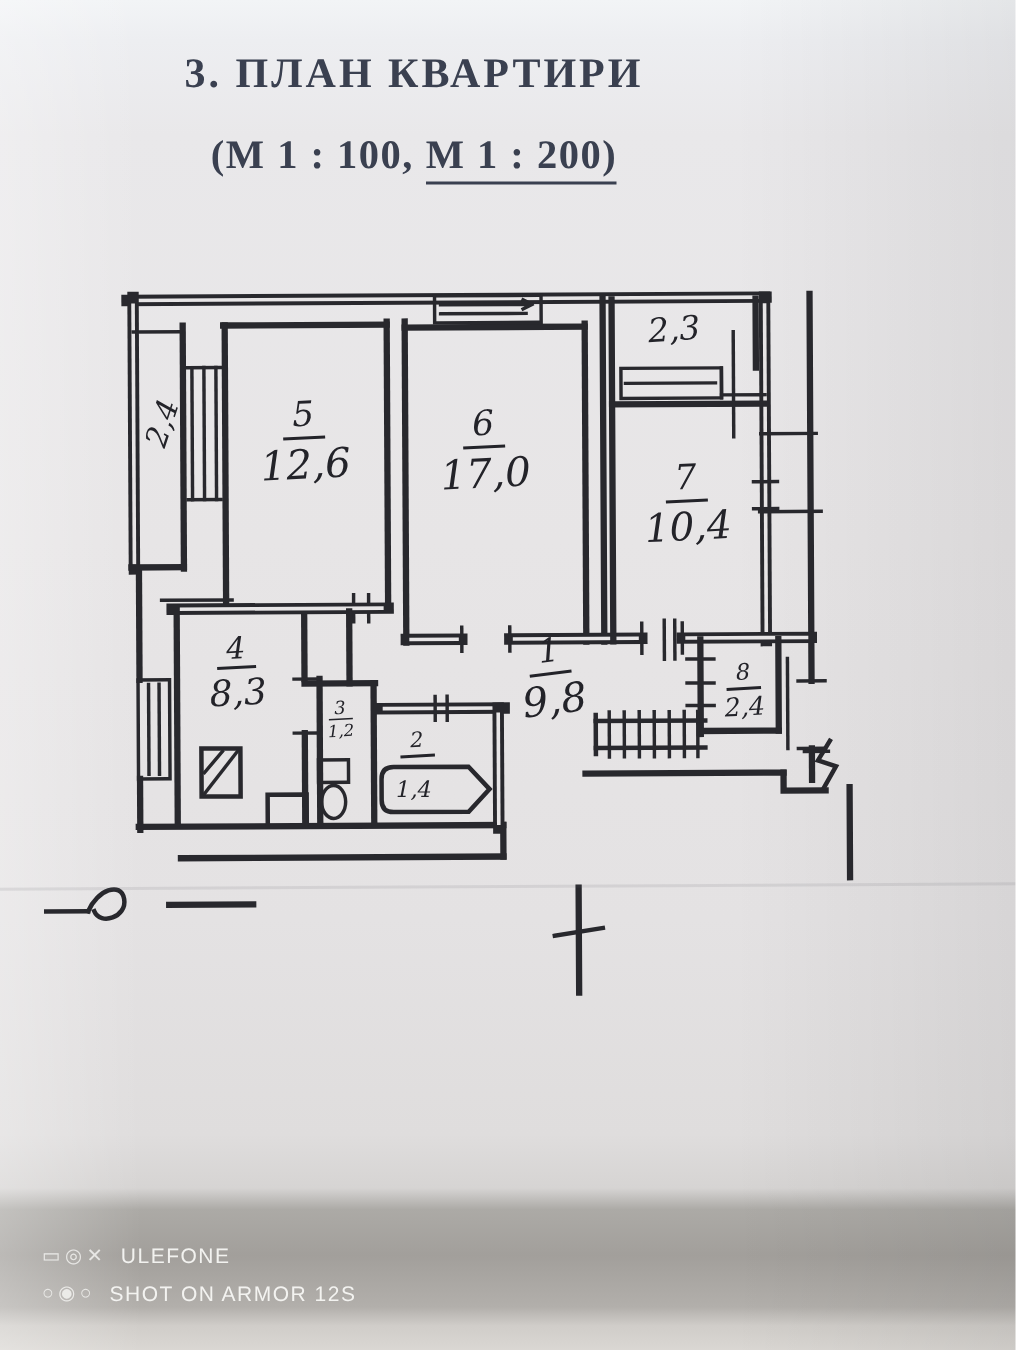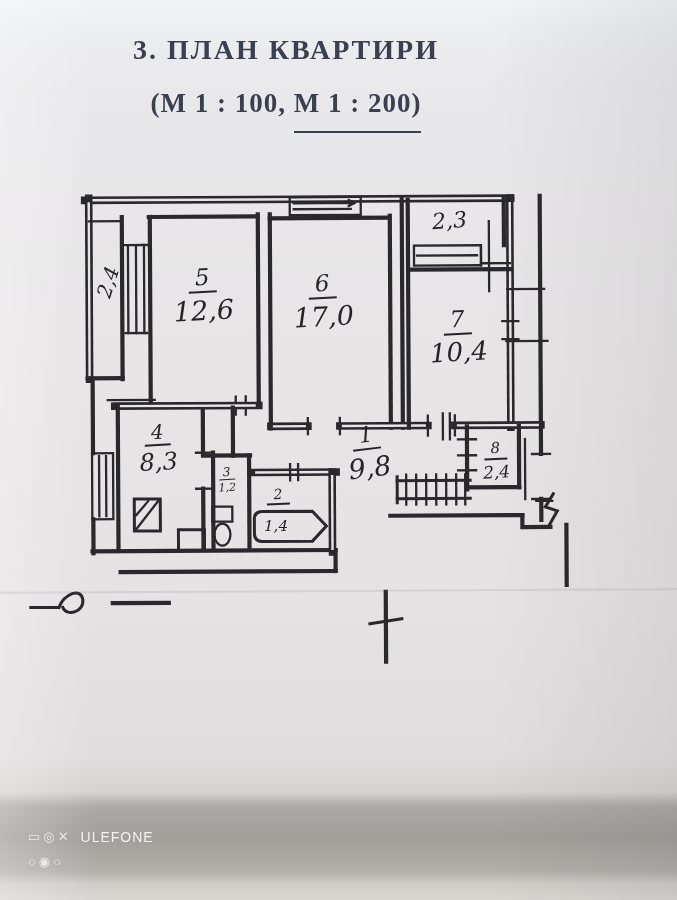--- a/index.html
+++ b/index.html
@@ -9,25 +9,25 @@
     background:
       linear-gradient(90deg, rgba(255,255,255,0.28) 0%, rgba(255,255,255,0) 14%, rgba(0,0,0,0) 72%, rgba(0,0,0,0.06) 100%),
       linear-gradient(180deg,
         #f2f4f6 0%, #edeef1 3%, #e9e8ea 10%, #e7e5e6 40%, #e4e2e3 68%,
         #dfdddd 84%, #d6d4d3 88%, #acaaa6 89.6%, #a29f9b 93%,
         #b2afab 96.8%, #d0cdc9 98.2%, #dad7d3 100%);
   }
   .abs{position:absolute;}
 
   
-  .title-wrap{left:14px;top:34px;width:544px;text-align:center;color:#3a4050;
+  .title-wrap{left:4px;top:34px;width:544px;text-align:center;color:#3a4050;
     font-family:"Liberation Serif", serif;font-weight:bold;}
   .doc-title{font-size:28px;letter-spacing:2px;}
   .doc-subtitle{margin-top:22px;font-size:27px;letter-spacing:1px;}
-  .doc-subtitle .ul{border-bottom:2.5px solid #3a4050;padding-bottom:13px;}
+  .doc-subtitle .ul{border-bottom:2.5px solid #3a4050;padding-bottom:3px;}
 
   
   svg .w{stroke:#28282d;stroke-width:4.2;stroke-linecap:square;fill:none;}
   svg .wD{stroke:#28282d;stroke-width:7.6;stroke-linecap:square;fill:none;}
   svg .core{stroke:#e7e5e6;stroke-width:2.4;stroke-linecap:butt;fill:none;}
   svg .t{stroke:#28282d;stroke-width:2.3;stroke-linecap:square;fill:none;}
   svg .t3{stroke:#28282d;stroke-width:3;stroke-linecap:square;fill:none;}
 
   
   .lbl{position:absolute;transform:translateX(-50%) rotate(-3deg);text-align:center;
@@ -281,14 +281,15 @@
 
 <div class="abs crease"></div>
 
 <div class="abs wm">
   <div class="row">
     <span class="ic">▭◎✕</span>
     <span class="tx">ULEFONE</span>
   </div>
   <div class="row">
     <span class="ic">○◉○</span>
+    <span class="tx">SHOT ON ARMOR 12S</span>
   </div>
 </div>
 
 </body></html>

